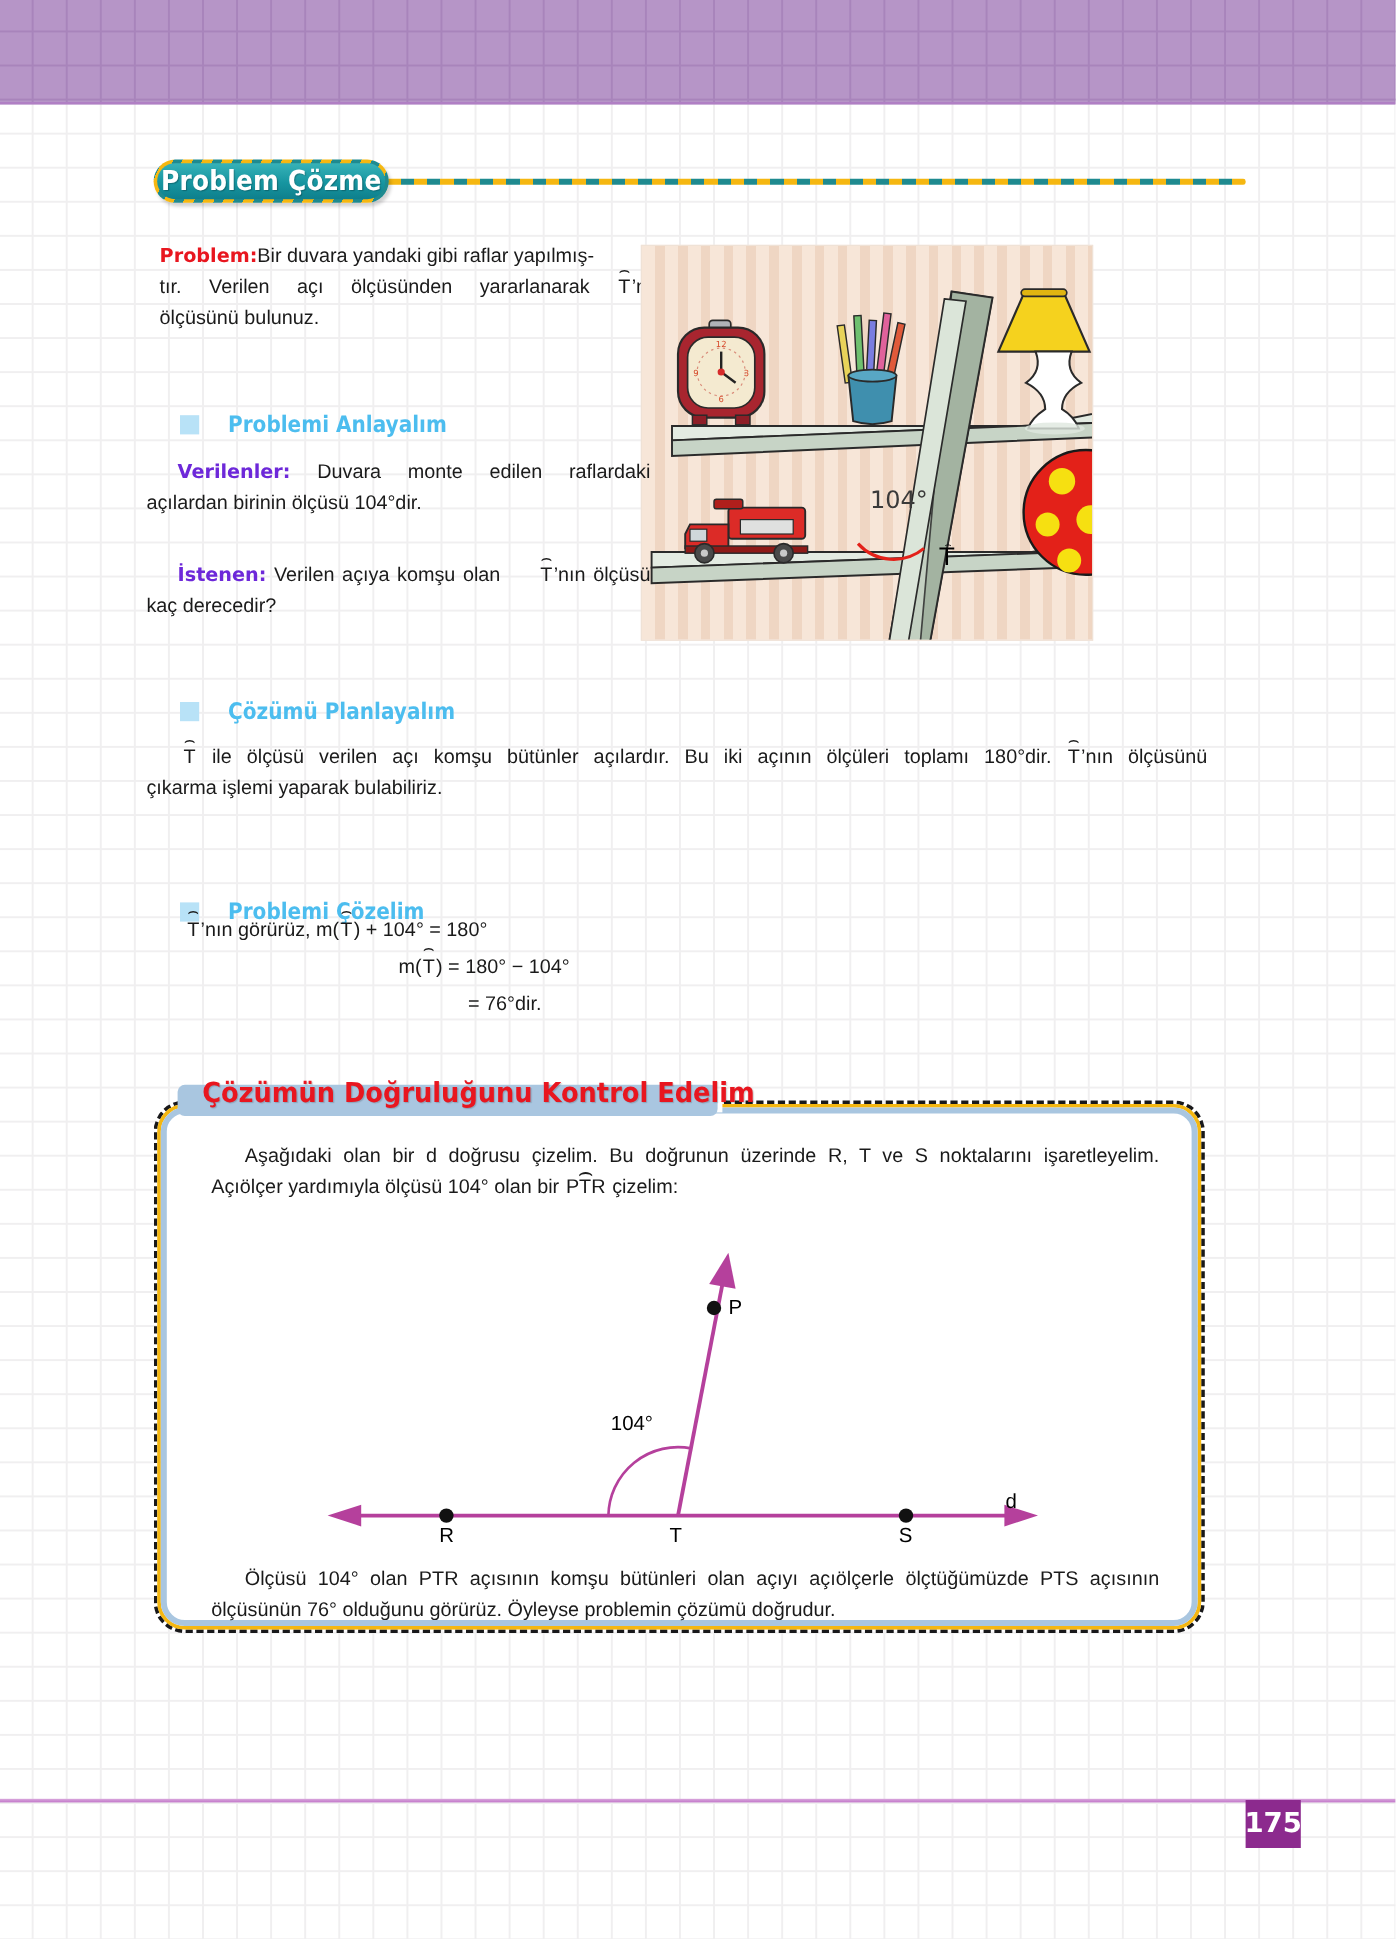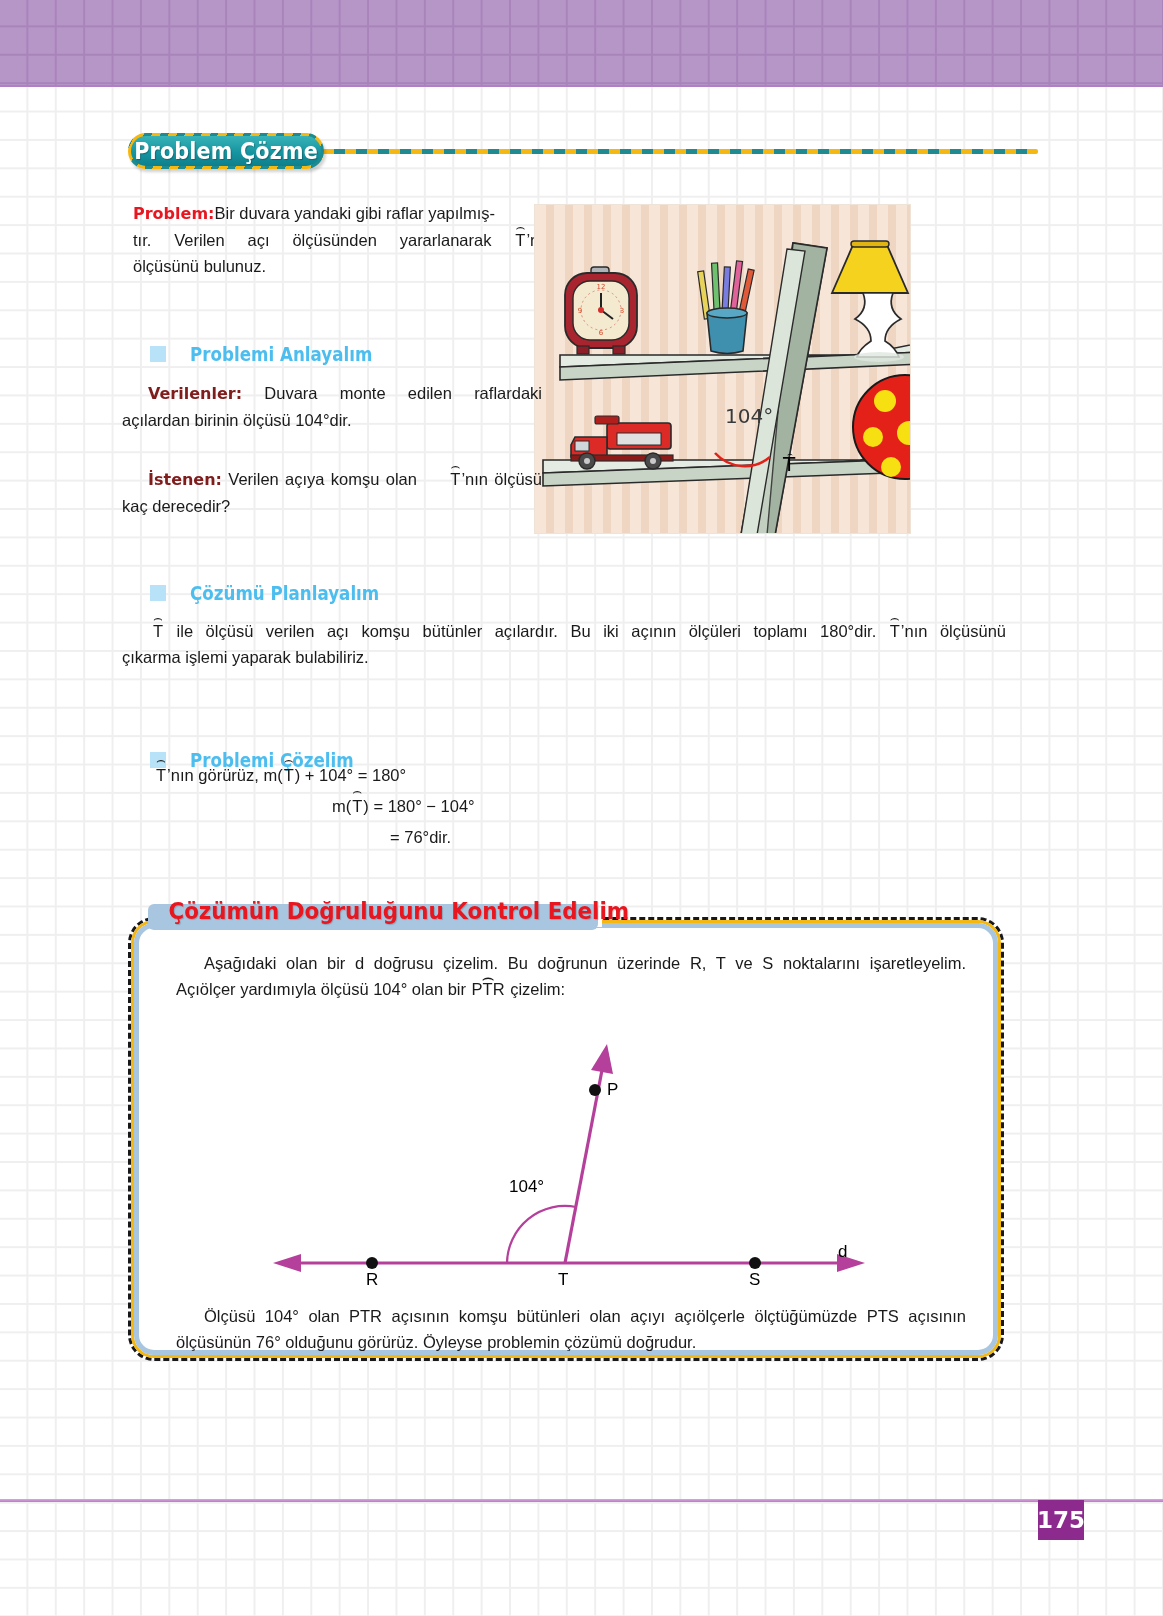--- a/index.html
+++ b/index.html
@@ -78,21 +78,21 @@
   
   .para {
     position: absolute;
     font-size: 16.5px;
     line-height: 26px;
     color: #1a1a1a;
     text-align: justify;
   }
   .para.nojust { text-align: left; }
   .bold-red { color: #e8161f; font-weight: bold; font-family:"DejaVu Sans",sans-serif; font-size:16px; }
-  .bold-blk { color: #7f1d1d; font-weight: bold; font-family:"DejaVu Sans",sans-serif; font-size:16px; }
+  .bold-blk { color: #6d28d9; font-weight: bold; font-family:"DejaVu Sans",sans-serif; font-size:16px; }
 
   
   .subhead {
     position: absolute;
     display: flex; align-items: center; gap: 24px;
   }
   .subhead .sq {
     width: 16px; height: 16px; background: #b8e2f7; display: block;
   }
   .subhead .lbl {

